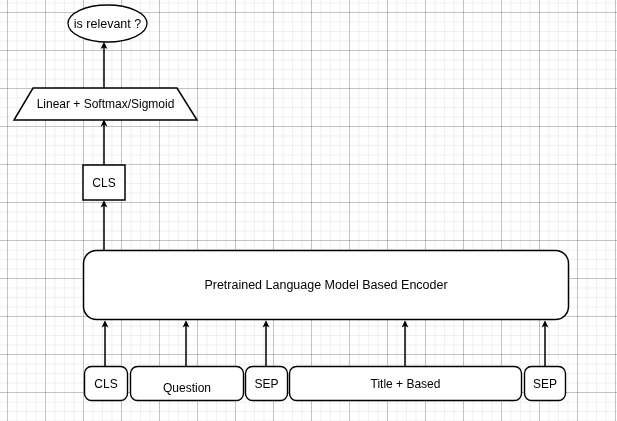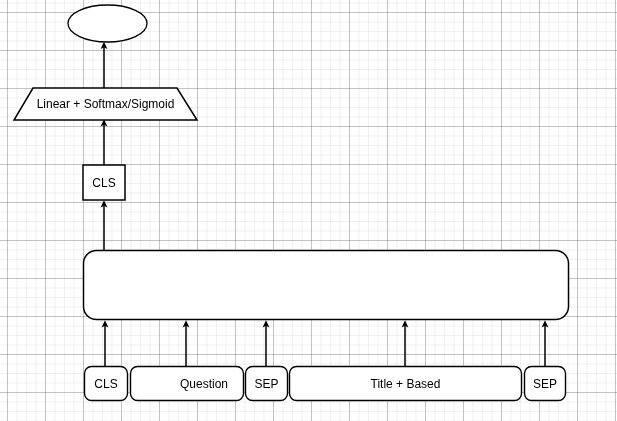--- a/index.html
+++ b/index.html
@@ -80,25 +80,27 @@
     <line x1="405" y1="366" x2="405" y2="324" stroke="#000000" stroke-width="1.5" marker-end="url(#arrowhead)"></line>
     <line x1="545" y1="366" x2="545" y2="324" stroke="#000000" stroke-width="1.5" marker-end="url(#arrowhead)"></line>
 
     <rect x="84.5" y="366.5" width="43" height="34" rx="7" ry="7" fill="#ffffff" stroke="#000000" stroke-width="1.4"></rect>
     <rect x="130.5" y="366.5" width="113" height="34" rx="7" ry="7" fill="#ffffff" stroke="#000000" stroke-width="1.4"></rect>
     <rect x="245.5" y="366.5" width="42" height="34" rx="7" ry="7" fill="#ffffff" stroke="#000000" stroke-width="1.4"></rect>
     <rect x="289.5" y="366.5" width="232" height="34" rx="7" ry="7" fill="#ffffff" stroke="#000000" stroke-width="1.4"></rect>
     <rect x="524.5" y="366.5" width="41" height="34" rx="7" ry="7" fill="#ffffff" stroke="#000000" stroke-width="1.4"></rect>
   </svg>
 
+  <div class="node-label lbl-ellipse" style="left:68px; top:5px; width:79px; height:37px;">is relevant ?</div>
 
   <div class="node-label lbl-trapezoid" style="left:14px; top:88px; width:183px; height:32px;text-align:center;">Linear + Softmax/Sigmoid</div>
 
   <div class="node-label lbl-cls-mid" style="left:83px; top:165px; width:42px; height:35px;">CLS</div>
 
+  <div class="node-label lbl-encoder" style="left:83px; top:250px; width:486px; height:70px;">Pretrained Language Model Based Encoder</div>
 
   <div class="node-label lbl-token" style="left:84px; top:366px; width:44px; height:35px;">CLS</div>
-  <div class="node-label lbl-token" style="left:130px; top:366px; width:114px; height:35px;padding-left:17px;">Question</div>
+  <div class="node-label lbl-token" style="left:130px; top:366px; width:114px; height:44px;">Question</div>
   <div class="node-label lbl-token" style="left:245px; top:366px; width:43px; height:35px;">SEP</div>
   <div class="node-label lbl-token" style="left:289px; top:366px; width:233px; height:35px;">Title + Based</div>
   <div class="node-label lbl-token" style="left:524px; top:366px; width:42px; height:35px;">SEP</div>
 
 </div>
 
 </body></html>

